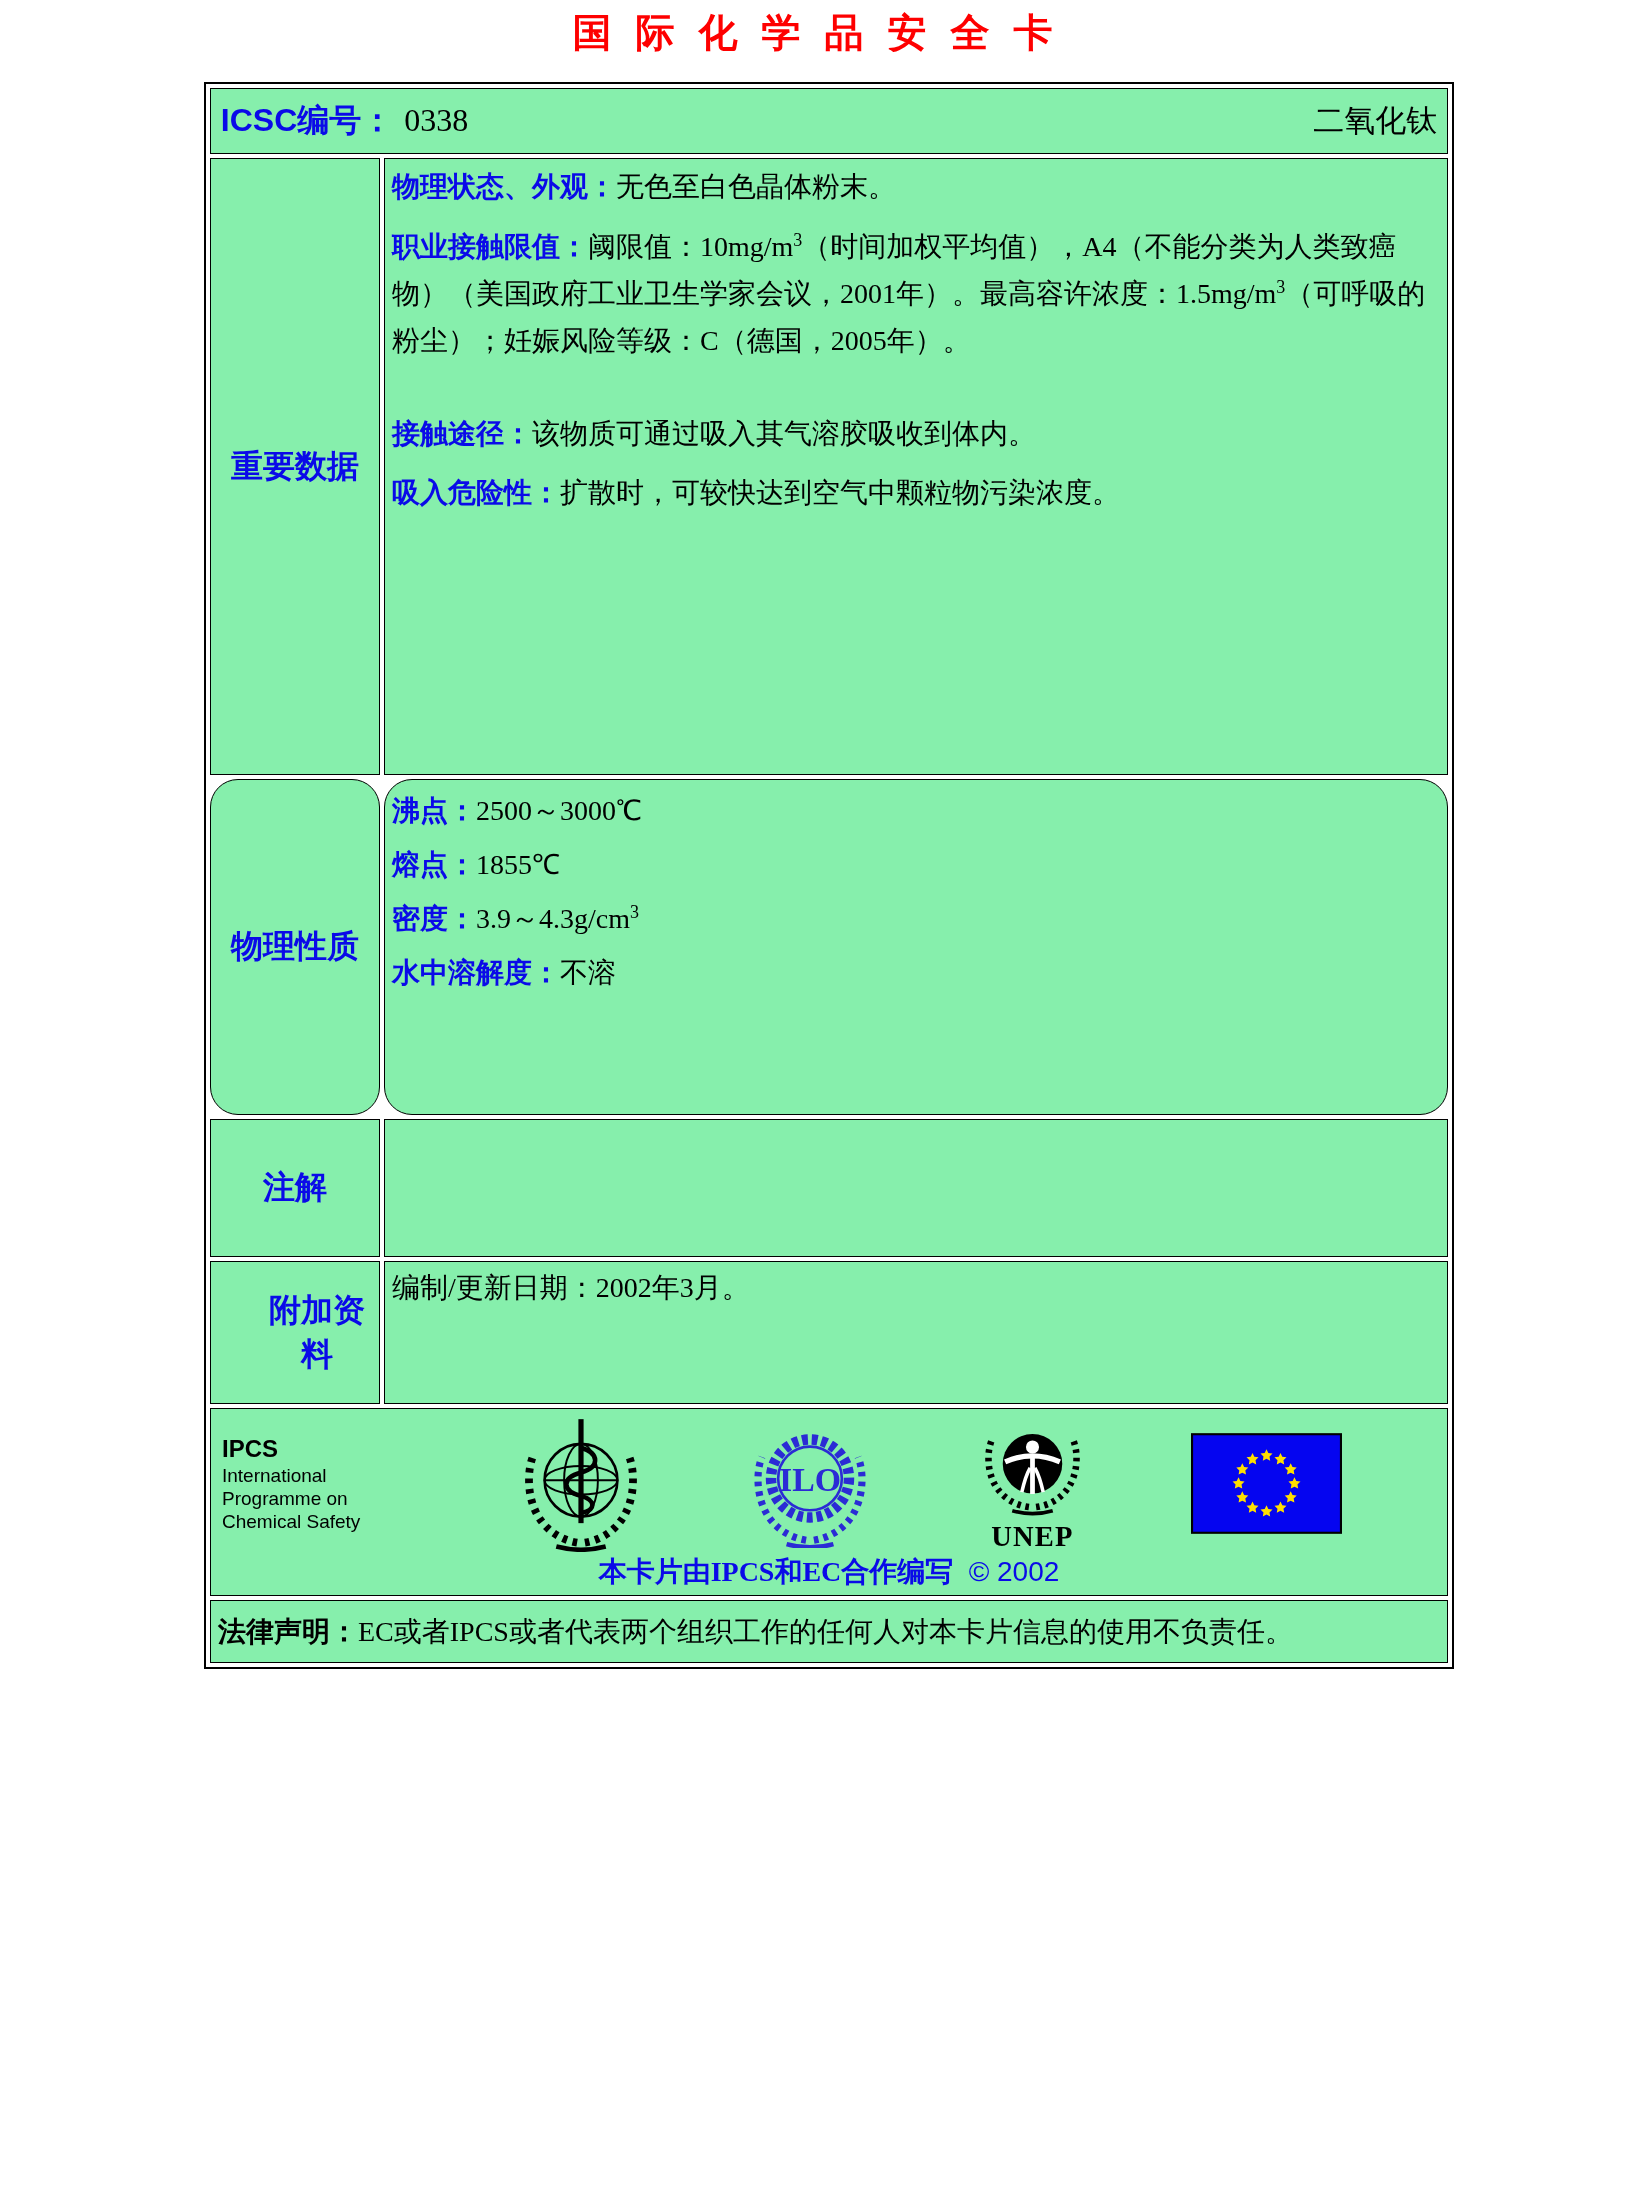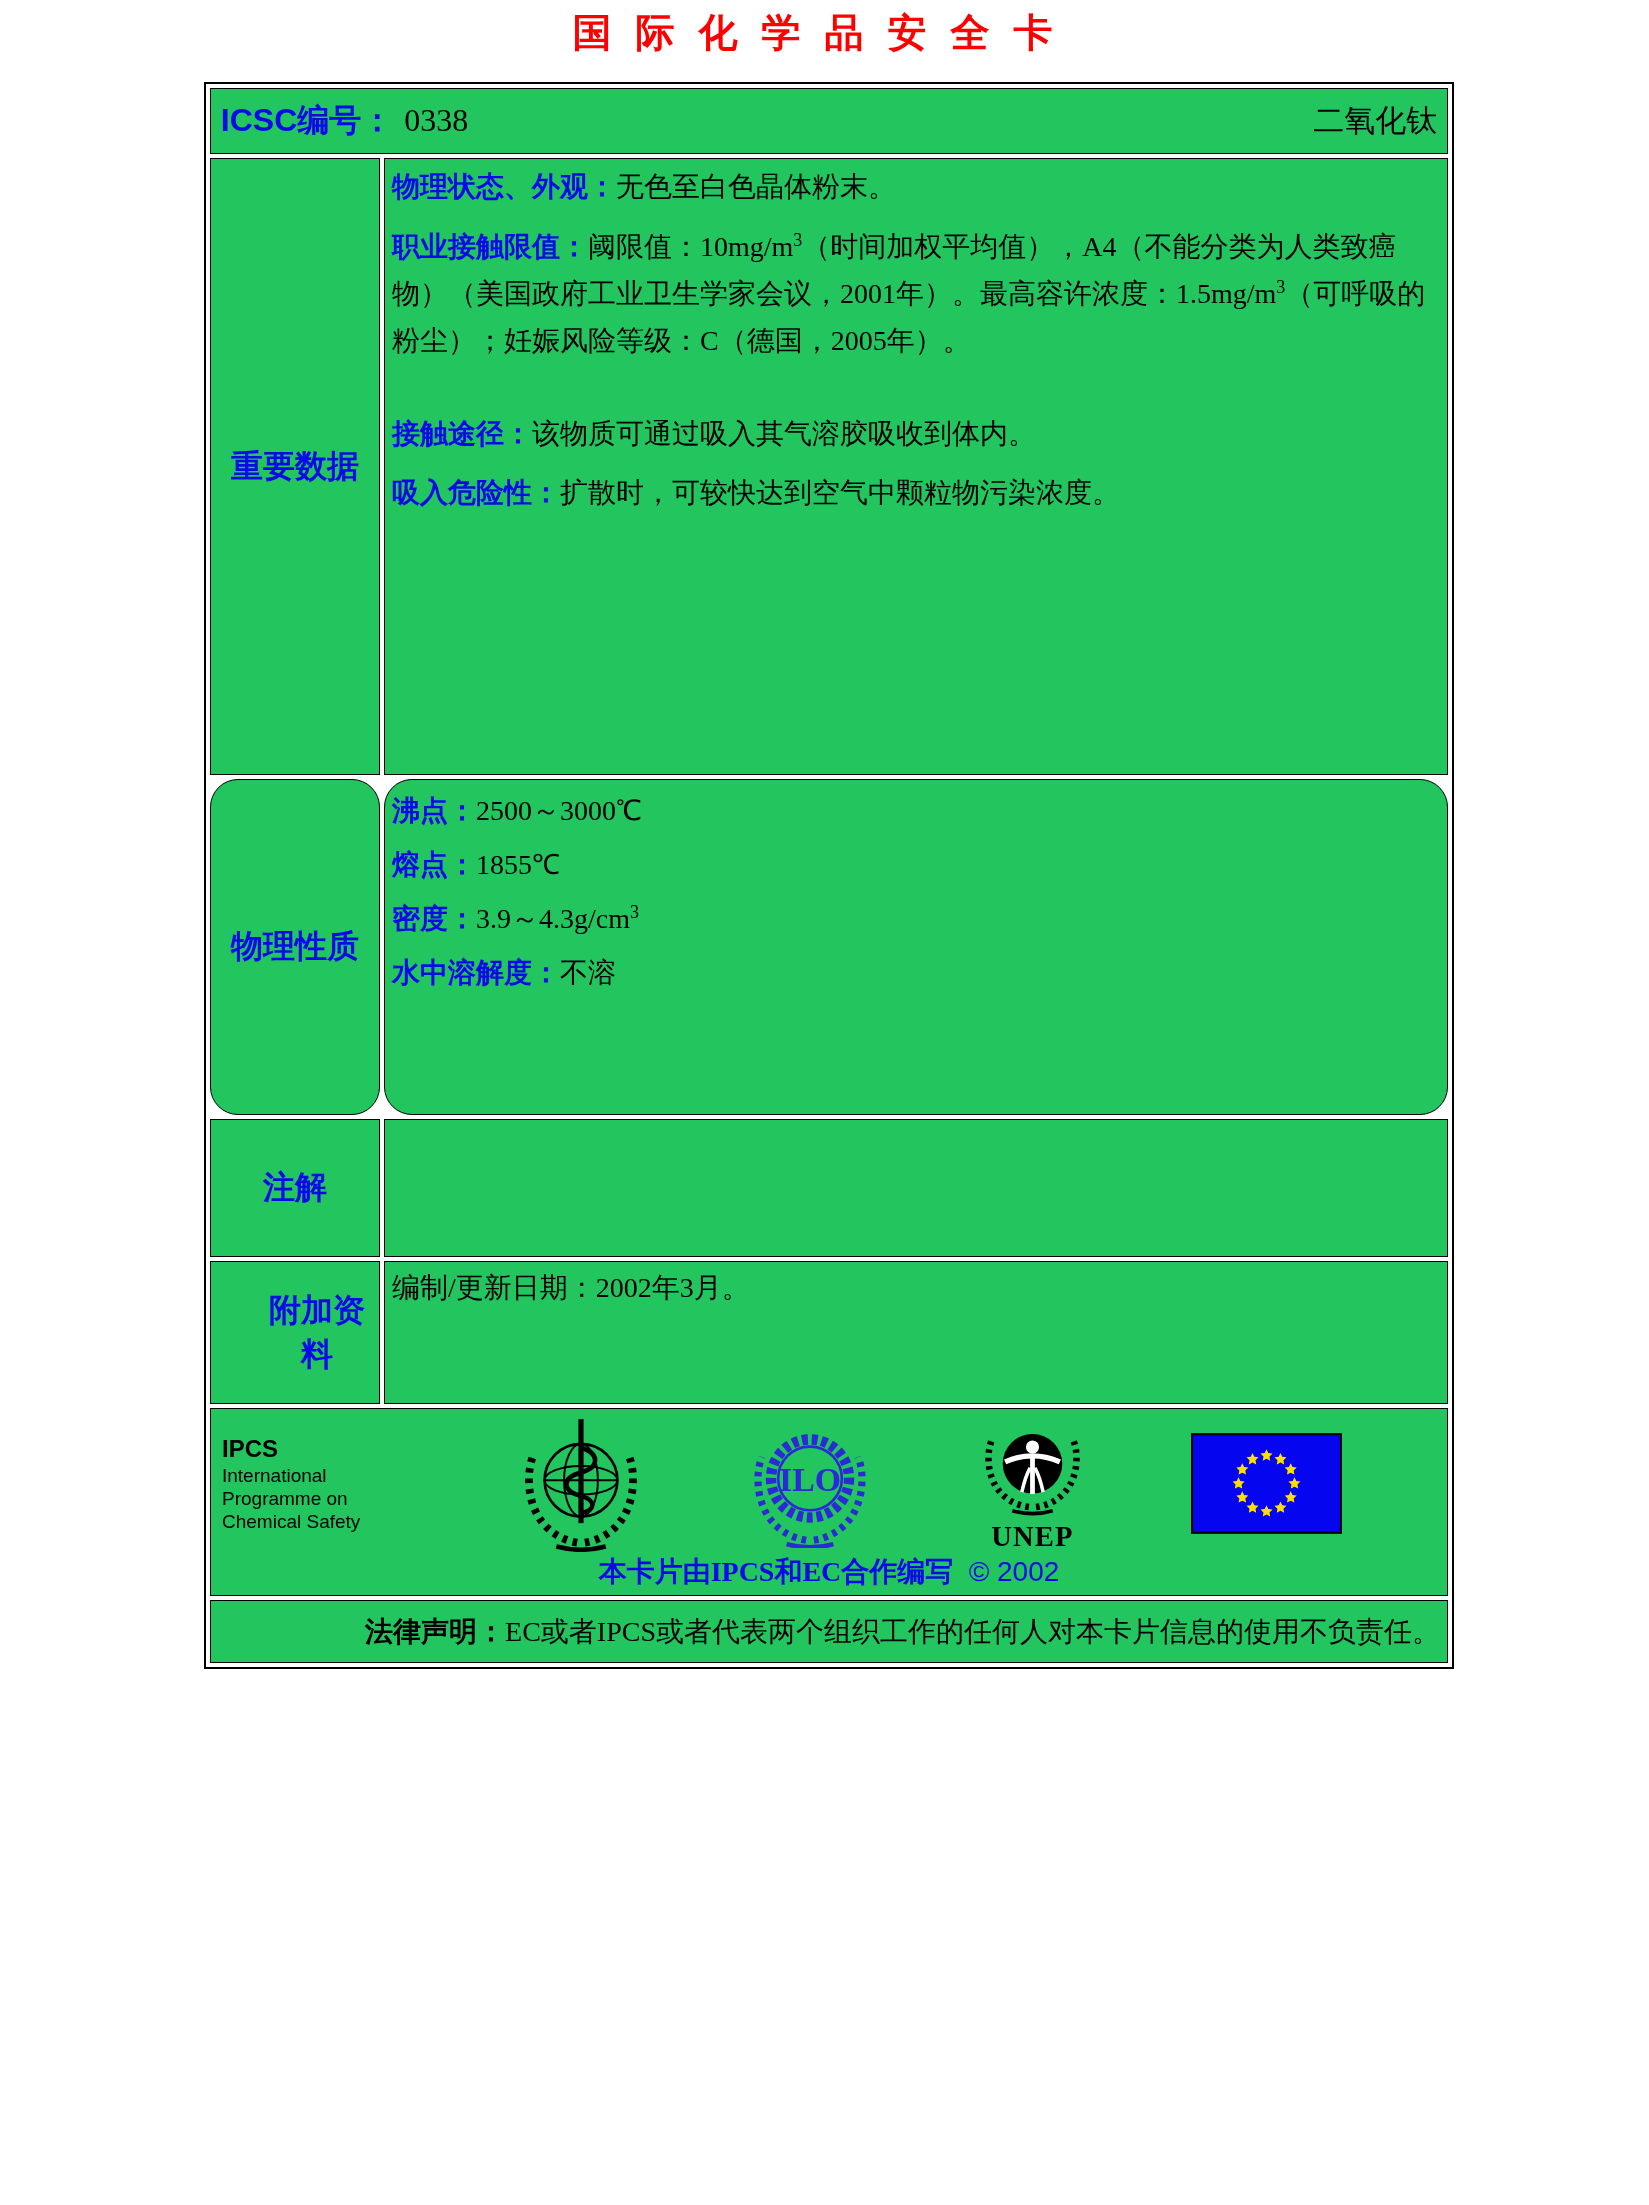--- a/index.html
+++ b/index.html
@@ -28,21 +28,21 @@
     white-space:nowrap;
   }
   table.card{
     position:absolute;left:204px;top:82px;
     width:1250px;
     border:2.1px solid #000;
     border-spacing:4.2px;
     border-collapse:separate;
     table-layout:fixed;
   }
-  td{border:1.4px solid #000;vertical-align:top;background:#22c55e;overflow:hidden;}
+  td{border:1.4px solid #000;vertical-align:top;background:#86efac;overflow:hidden;}
   td.label-cell{
     vertical-align:middle;text-align:center;
     font-family:"Liberation Sans", sans-serif;
     font-weight:bold;font-size:32px;color:var(--label-blue);
   }
   td.content-cell{padding:4.2px 7px;font-size:28px;line-height:47px;}
   .r1{height:66px;} .r2{height:617px;} .r3{height:336px;border-radius:28px;}
   .r4{height:138px;} .r5{height:138px;} .r6{height:143px;padding-left:44px;}
   .r7{height:185px;} .r8{height:63px;}
   .hdr-cell{
@@ -71,21 +71,21 @@
   }
   .ipcs-acronym{font-size:24px;font-weight:bold;line-height:31px;}
   .logo{flex:0 0 auto;}
   .footer-caption{
     position:absolute;left:0;bottom:4.2px;width:100%;text-align:center;
     font-size:28px;color:var(--label-blue);white-space:nowrap;
   }
   .footer-caption .cap-main{font-family:"Liberation Serif", serif;font-weight:bold;}
   .footer-caption .cap-copy{font-family:"Liberation Sans", sans-serif;font-weight:normal;margin-left:15.3px;}
   
-  .legal-cell{vertical-align:middle;padding:0 7px;text-align:right;}
+  .legal-cell{vertical-align:middle;padding:0 7px;}
   .legal-label{font-family:"Liberation Sans", sans-serif;font-weight:bold;font-size:28px;color:#000;}
   .legal-text{font-size:28px;color:#000;}
   
   .k-stroke{stroke:var(--logo-black);fill:none;}
   .k-fill{fill:var(--logo-black);}
   .w-fill{fill:#ffffff;}
   .w-stroke{stroke:#ffffff;fill:none;}
   .ilo-stroke{stroke:var(--ilo-blue);fill:none;}
   .ilo-fill{fill:var(--ilo-blue);}
   .eu-rect{fill:var(--eu-blue);stroke:#000;stroke-width:3;}

